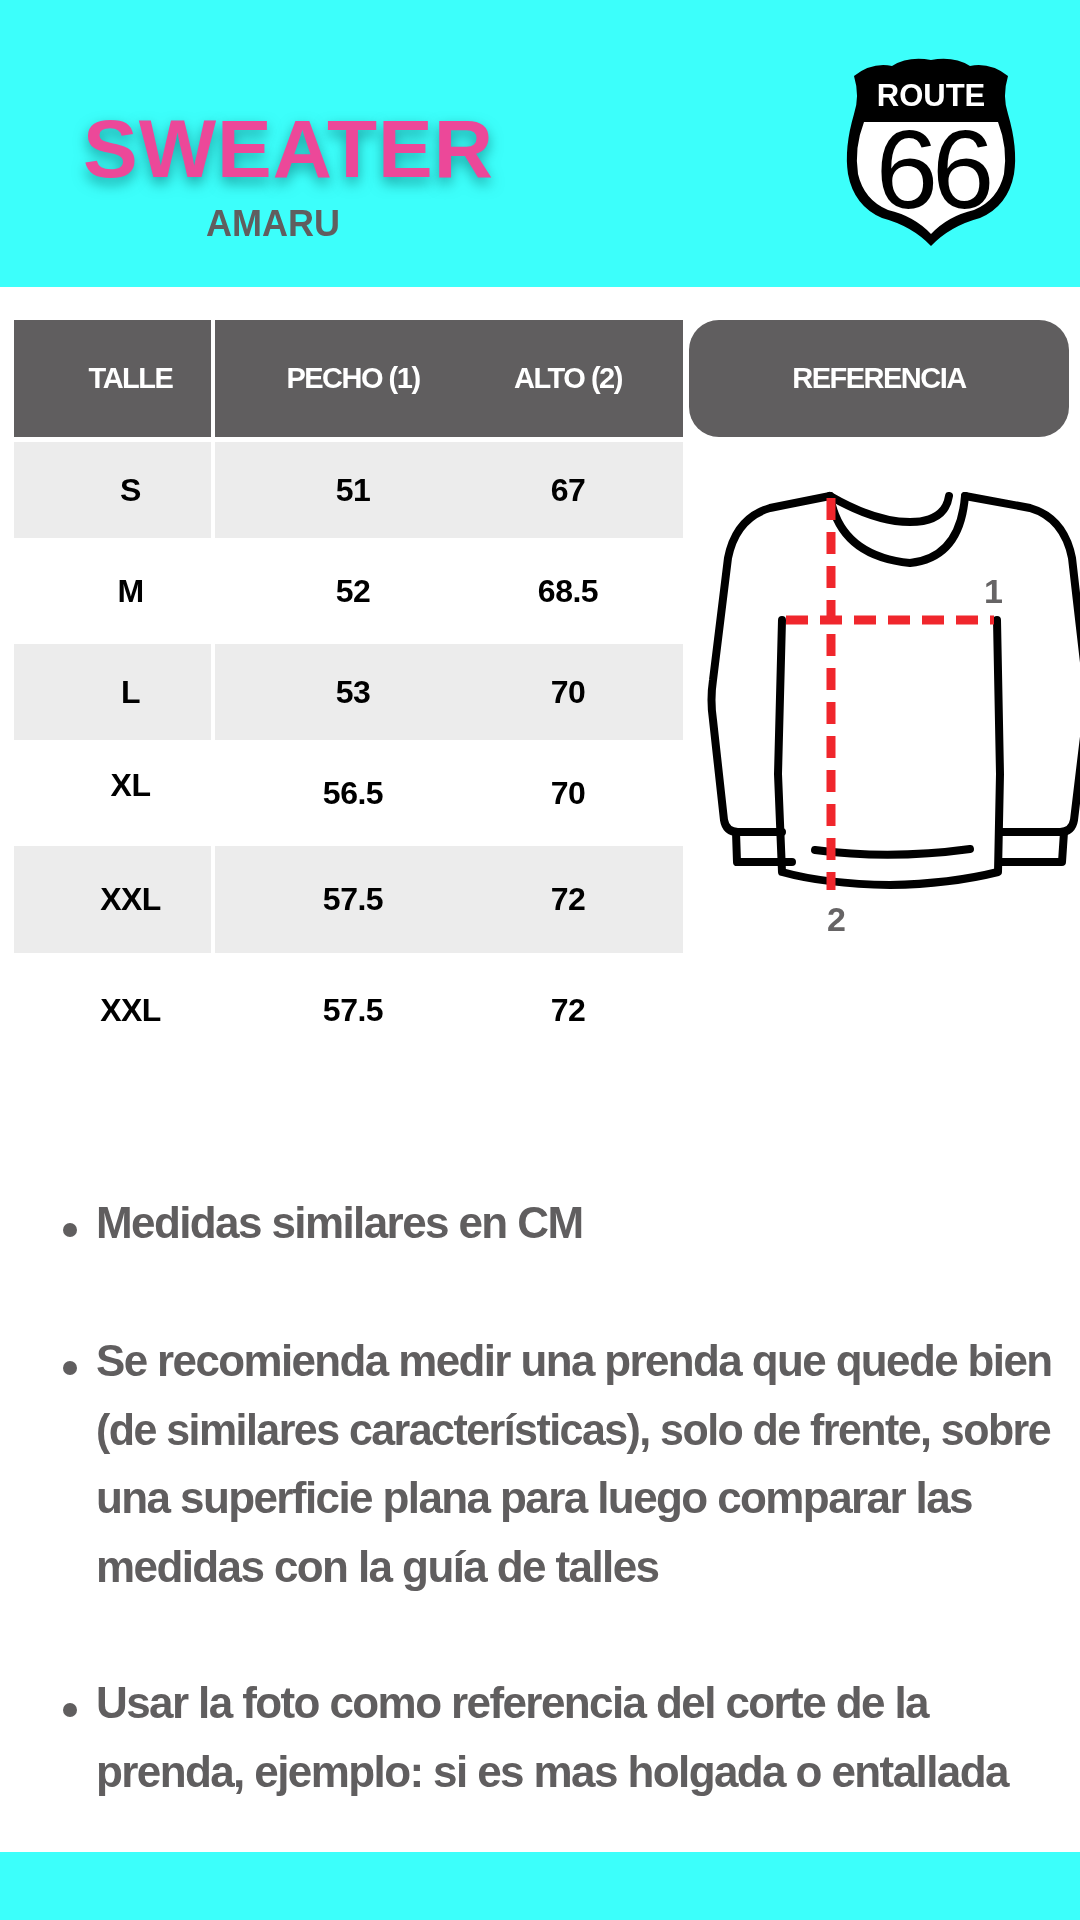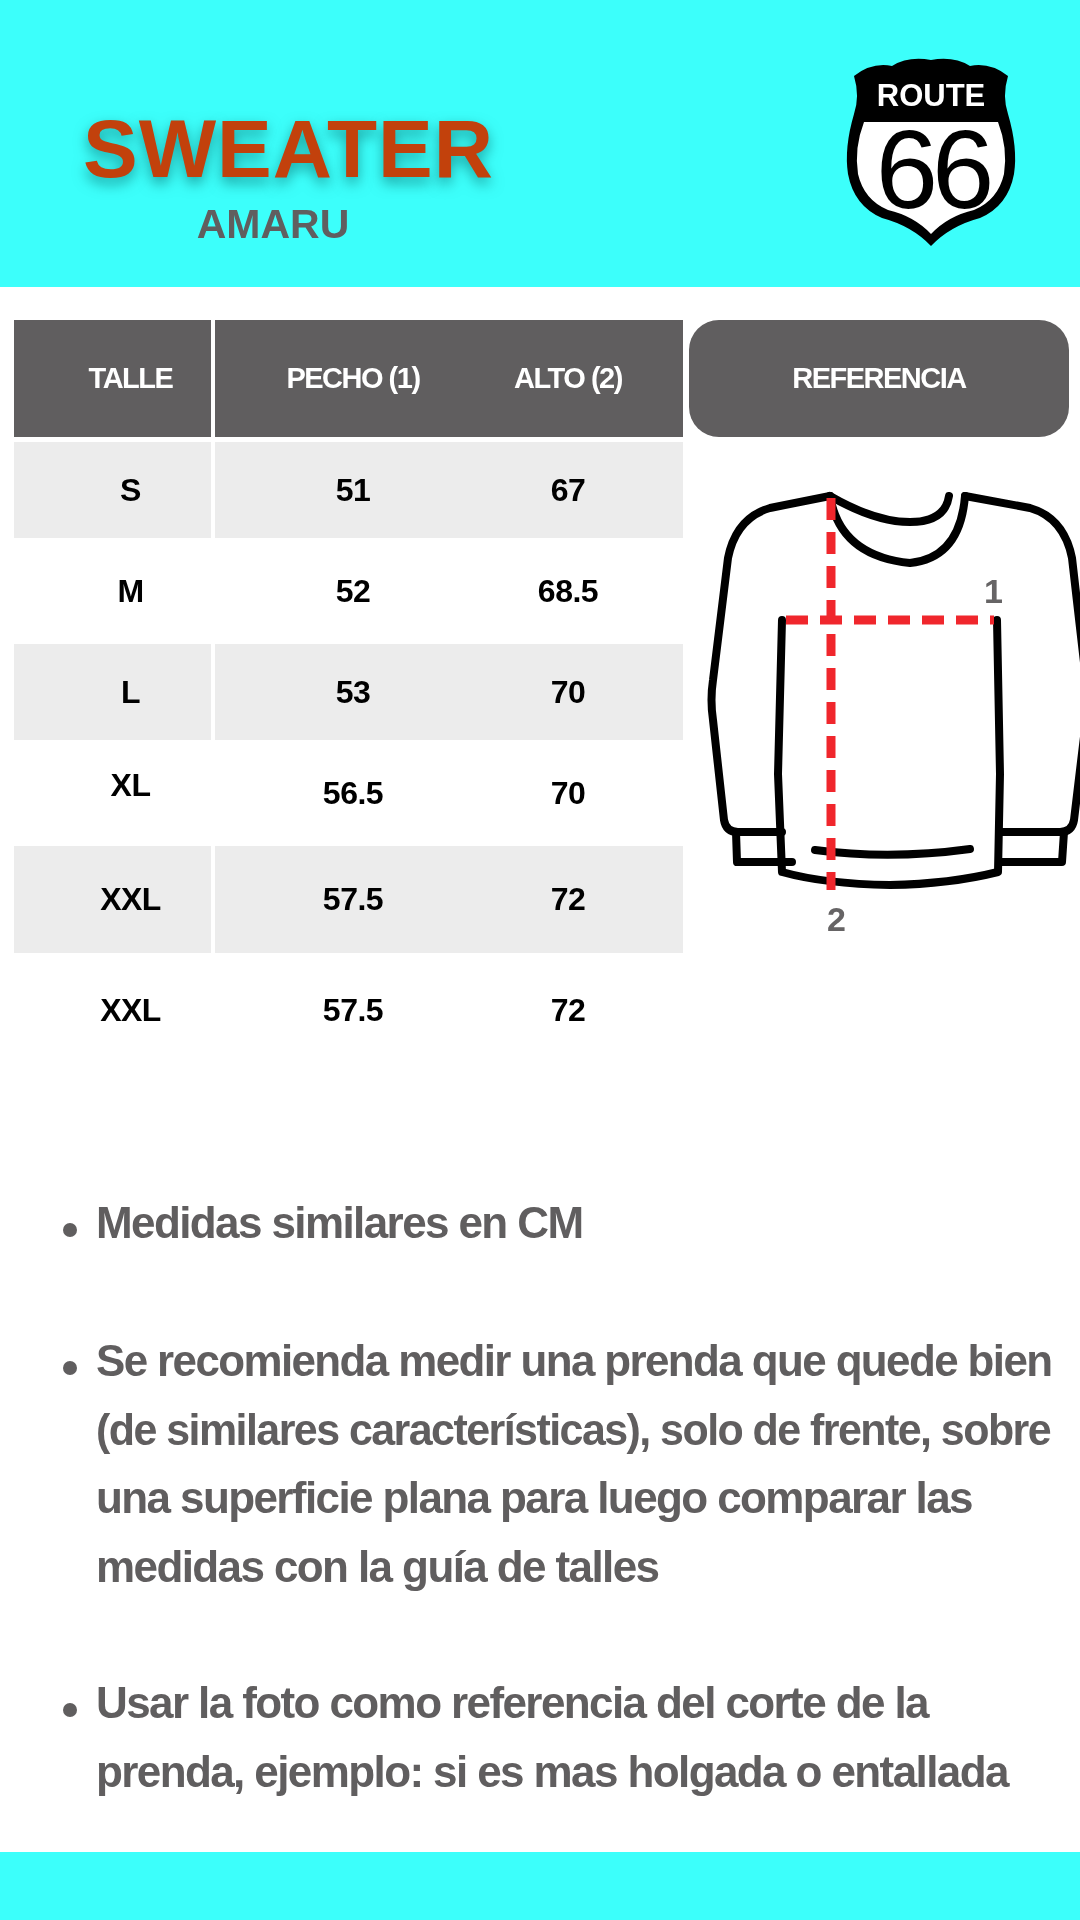--- a/index.html
+++ b/index.html
@@ -4,27 +4,27 @@
 <style>
   * { margin: 0; padding: 0; box-sizing: border-box; }
   html, body { width: 1080px; height: 1920px; background: #ffffff; overflow: hidden; }
   body { position: relative; font-family: "Liberation Sans", "DejaVu Sans", sans-serif; }
 
   .top-band { position: absolute; left: 0; top: 0; width: 1080px; height: 287px; background: #3cfffb; }
   .bottom-band { position: absolute; left: 0; top: 1852px; width: 1080px; height: 68px; background: #3cfffb; }
 
   .title {
     position: absolute; left: 83px; top: 104px; width: 380px; text-align: center;
-    font-size: 82px; line-height: 90px; font-weight: 700; color: #c2410c; letter-spacing: 1px;
+    font-size: 82px; line-height: 90px; font-weight: 700; color: #ec4899; letter-spacing: 1px;
     text-shadow: 0 6px 14px rgba(0, 90, 90, 0.55);
     white-space: nowrap;
   }
   .subtitle {
     position: absolute; left: 83px; top: 200px; width: 380px; text-align: center;
-    font-size: 41px; line-height: 48px; font-weight: 700; color: #605e5f; letter-spacing: 0px;
+    font-size: 36px; line-height: 48px; font-weight: 700; color: #605e5f; letter-spacing: 0px;
     white-space: nowrap;
   }
   .logo { position: absolute; left: 842px; top: 56px; width: 178px; height: 192px; }
 
   
   .cell { position: absolute; display: flex; align-items: center; justify-content: center; white-space: nowrap; }
   .th { background: #605e5f; color: #ffffff; font-size: 29px; font-weight: 700; letter-spacing: -1.5px; top: 320px; height: 117px; }
   .td { color: #000000; font-size: 32px; font-weight: 700; letter-spacing: -0.5px; }
   .td.shaded { background: #ececec; }
 

